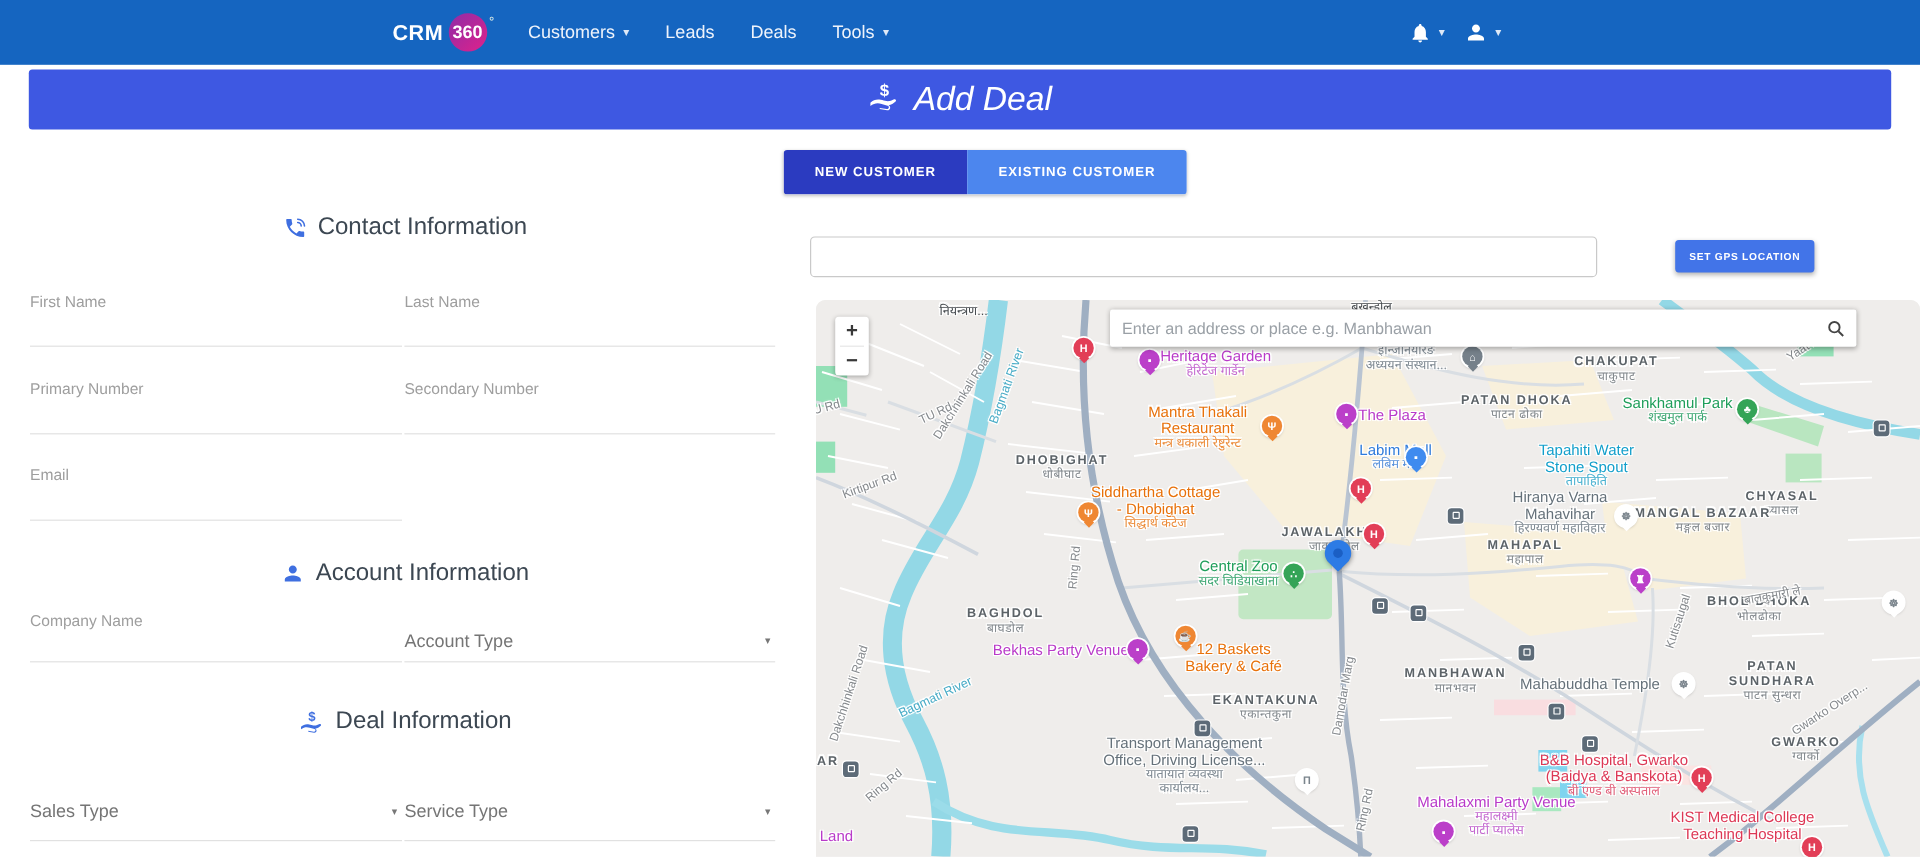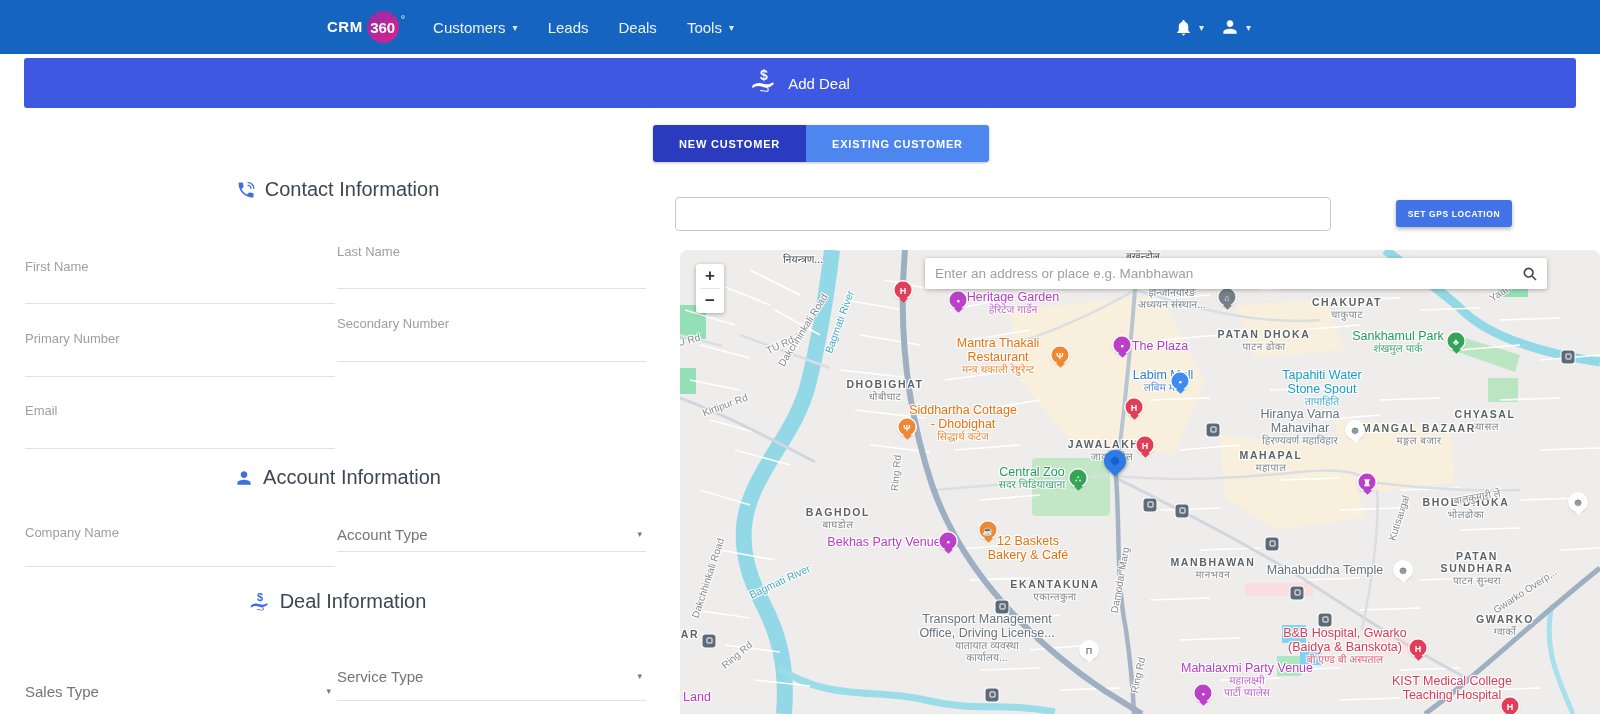--- a/index.html
+++ b/index.html
@@ -5,56 +5,56 @@
   * { margin:0; padding:0; box-sizing:border-box; }
   html,body { width:1600px; height:714px; overflow:hidden; background:#fff;
     font-family:"Liberation Sans", sans-serif; }
 
   
   .navbar { position:absolute; left:0; top:0; width:1600px; height:54px;
     background:var(--navbar,#1565c0); }
   .nav-inner { position:absolute; left:327px; right:345px; height:54px;
     display:flex; align-items:center; }
   .brand { display:flex; align-items:flex-start; cursor:pointer; }
-  .brand-crm { color:#fff; font-size:15px; font-weight:bold; letter-spacing:.5px; line-height:32px; }
+  .brand-crm { color:#fff; font-size:18px; font-weight:bold; letter-spacing:.5px; line-height:32px; }
   .badge360 { display:inline-flex; align-items:center; justify-content:center;
     width:32px; height:32px; border-radius:50%; margin-left:4px;
     background:linear-gradient(135deg,var(--badge-gradient-start,#8e2da8),var(--badge-gradient-end,#e0218a));
     color:#fff; font-size:15px; font-weight:bold; }
   .brand-deg { color:#e8f4e8; font-size:11px; margin-left:2px; margin-top:2px; }
   .nav-menu { display:flex; align-items:center; margin-left:28px; gap:30px; }
   .nav-item { display:flex; align-items:center; gap:7px; color:#eef3fb; font-size:15px; cursor:pointer; }
   .caret { color:#dfe9f7; font-size:10px; }
   .caret::after { content:"▾"; }
   .nav-spacer { flex:1; }
   .nav-icons { display:flex; align-items:center; gap:8px; }
   .icon-btn { display:flex; align-items:center; gap:6px; cursor:pointer; padding:4px; }
   .icon-btn svg { display:block; }
 
   
   .banner { position:absolute; left:24px; top:58px; width:1552px; height:50px;
     background:var(--banner,#3e58e2); border-radius:3px;
     display:flex; align-items:center; justify-content:center; gap:10px; }
-  .banner-title { color:#fff; font-size:15px; }
+  .banner-title { color:#fff; font-size:28px;font-style:italic; }
 
   
   .tabs { position:absolute; left:653px; top:125px; display:flex; height:37px;
     border-radius:3px; overflow:hidden; box-shadow:0 1px 3px rgba(0,0,0,.25); }
   .tab { border:none; color:#fff; font-size:11px; font-weight:bold; letter-spacing:.8px;
     padding:0 26px; cursor:pointer; font-family:inherit; }
   .tab.active { background:var(--tab-active,#2b3bc0); }
   .tab.inactive { background:var(--tab-inactive,#4c86ee); }
 
   
   .form-col { position:absolute; left:25px; top:170px; width:625px; height:544px; }
   .sec-title { position:absolute; width:100%; display:flex; align-items:center;
     justify-content:center; gap:9px; font-size:20px; font-weight:500; color:#3c4752; }
   .sec-title svg { display:block; }
   .field { position:absolute; }
-  .f-left { left:0; width:310px;margin-top:15px; }
+  .f-left { left:0; width:310px; }
   .f-right { left:312px; width:309px; }
   .f-label { font-size:13px; color:#9e9e9e; }
   .f-label b { color:#555; }
   .f-line { position:absolute; left:0; right:0; border-bottom:1px solid #e1e1e1; }
   .sel-label { font-size:15px; color:#757575; }
   .sel-caret { position:absolute; right:4px; top:3px; color:#777; font-size:9px; }
   .sel-caret::after { content:"▾"; }
 
   
   .gps-input { position:absolute; left:675px; top:197px; width:656px; height:34px;

